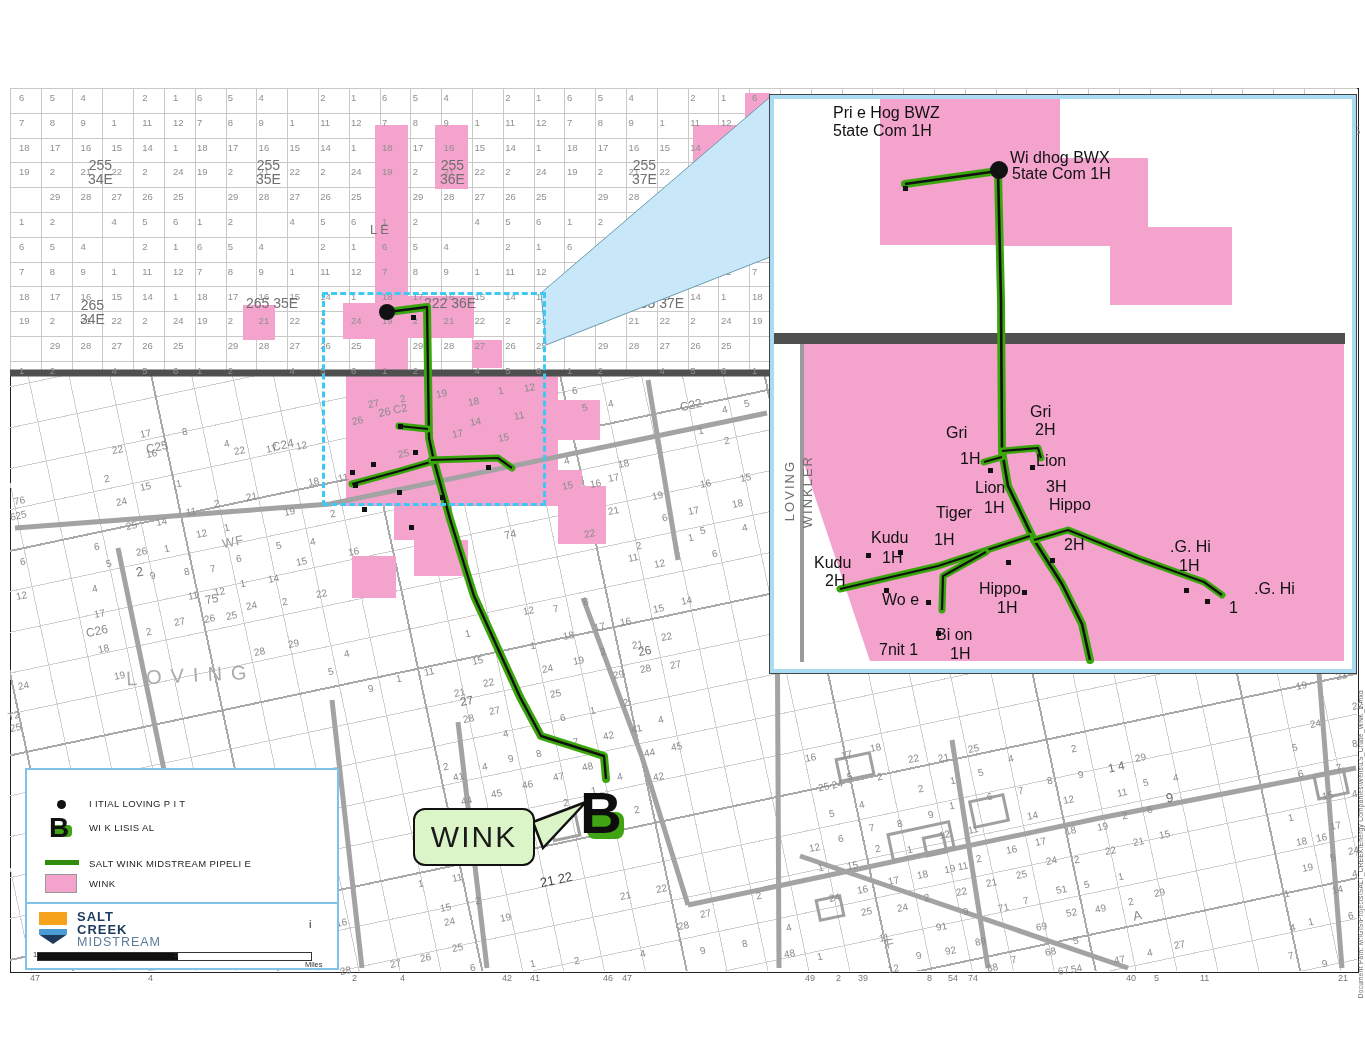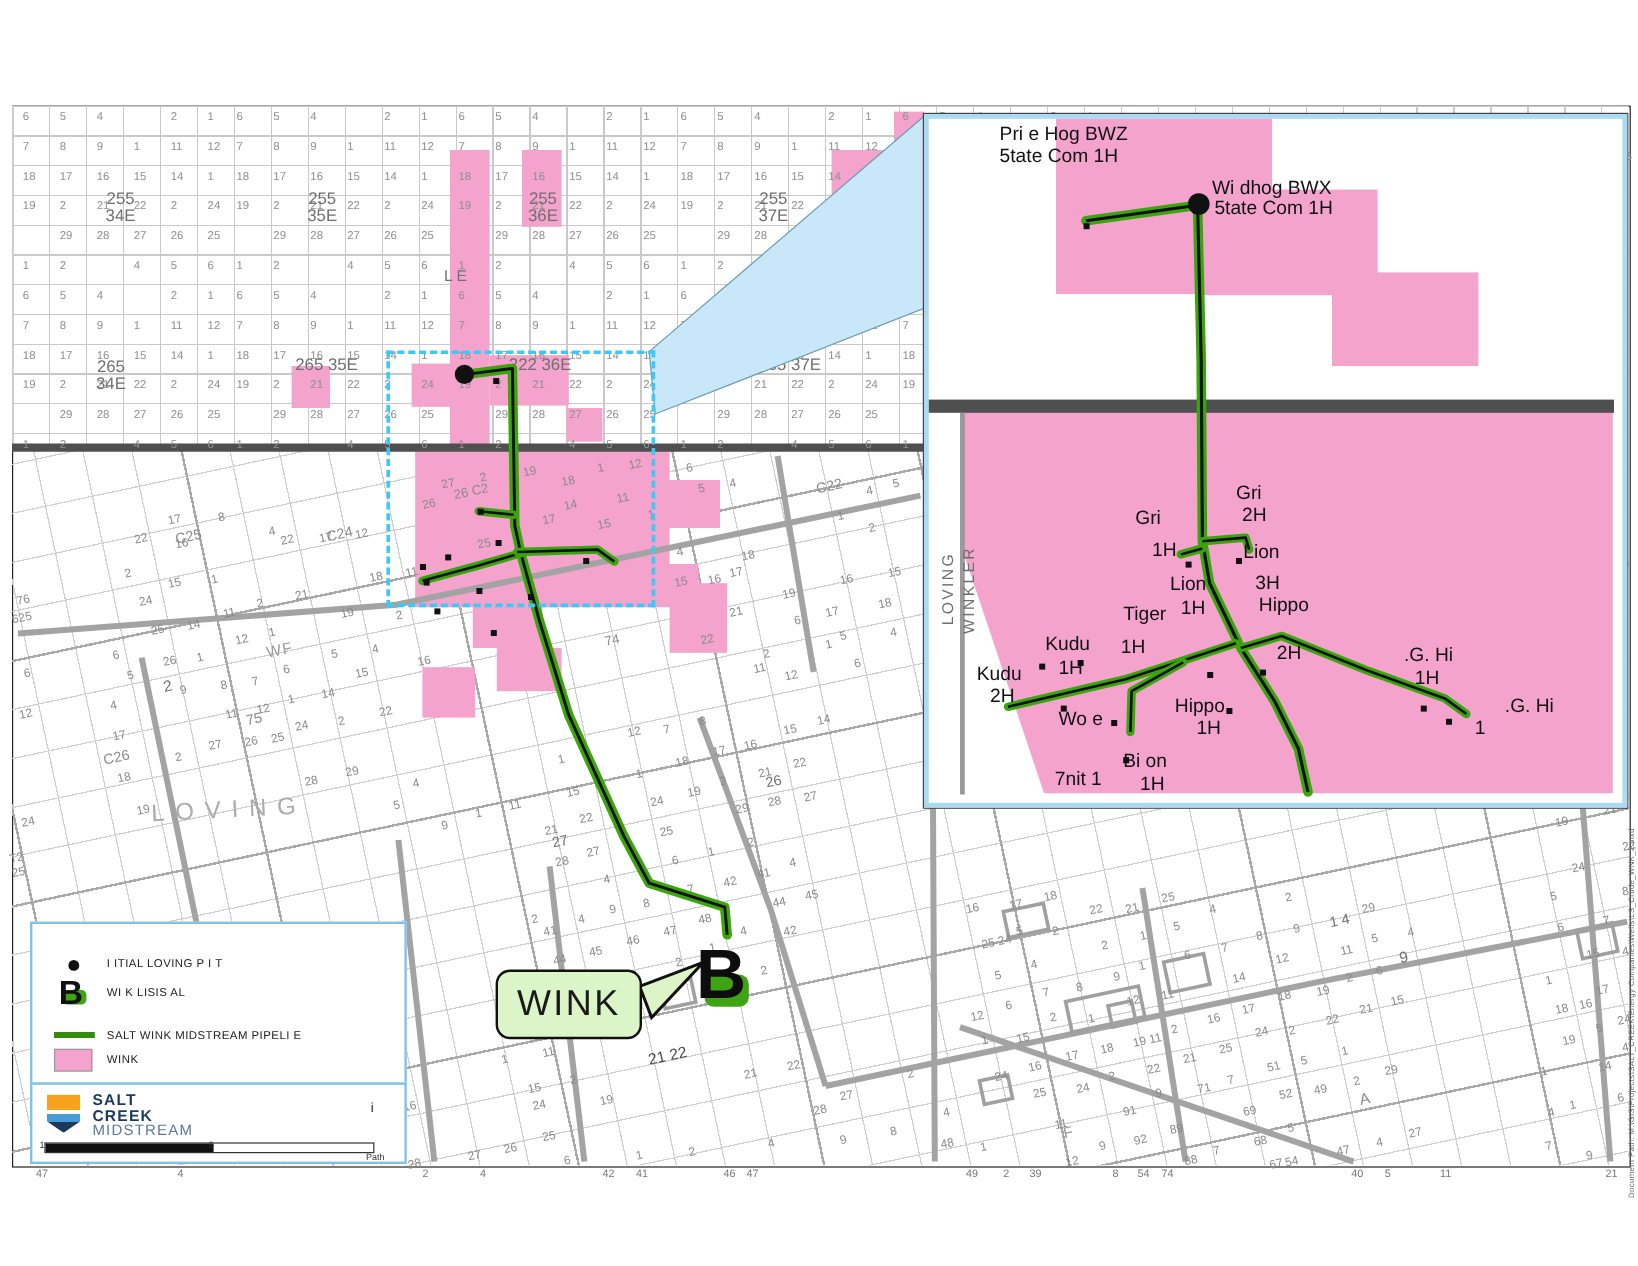--- a/index.html
+++ b/index.html
@@ -172,21 +172,21 @@
       <div class="l1">SALT</div>
       <div class="l2">CREEK</div>
       <div class="l3">MIDSTREAM</div>
     </div>
     <div class="sc-lab" style="left:282px;top:14px;font-size:11px;color:#222">i</div>
     <div id="scalebar">
       <div id="scalebar-fill"></div>
     </div>
     <div class="sc-lab" style="left:6px;top:46px">1</div>
     <div class="sc-lab" style="left:147px;top:46px">5</div>
-    <div class="sc-lab" style="left:278px;top:56px">Path</div>
+    <div class="sc-lab" style="left:278px;top:56px">Miles</div>
   </div>
 
   <div class="abs" id="doc-path">Document Path: M:\GIS\Projects\SALT_CREEK\Energy Companies\Wells\LS_Crude_WNK_2.mxd</div>
   <div id="dynamic-root"></div>
 <div class="tnum" style="left: 19px; top: 92px;">6</div>
     <div class="tnum" style="left: 49.8px; top: 92px;">5</div>
     <div class="tnum" style="left: 80.6px; top: 92px;">4</div>
     <div class="tnum" style="left: 142.2px; top: 92px;">2</div>
     <div class="tnum" style="left: 173px; top: 92px;">1</div>
     <div class="tnum" style="left: 19px; top: 116.8px;">7</div>

